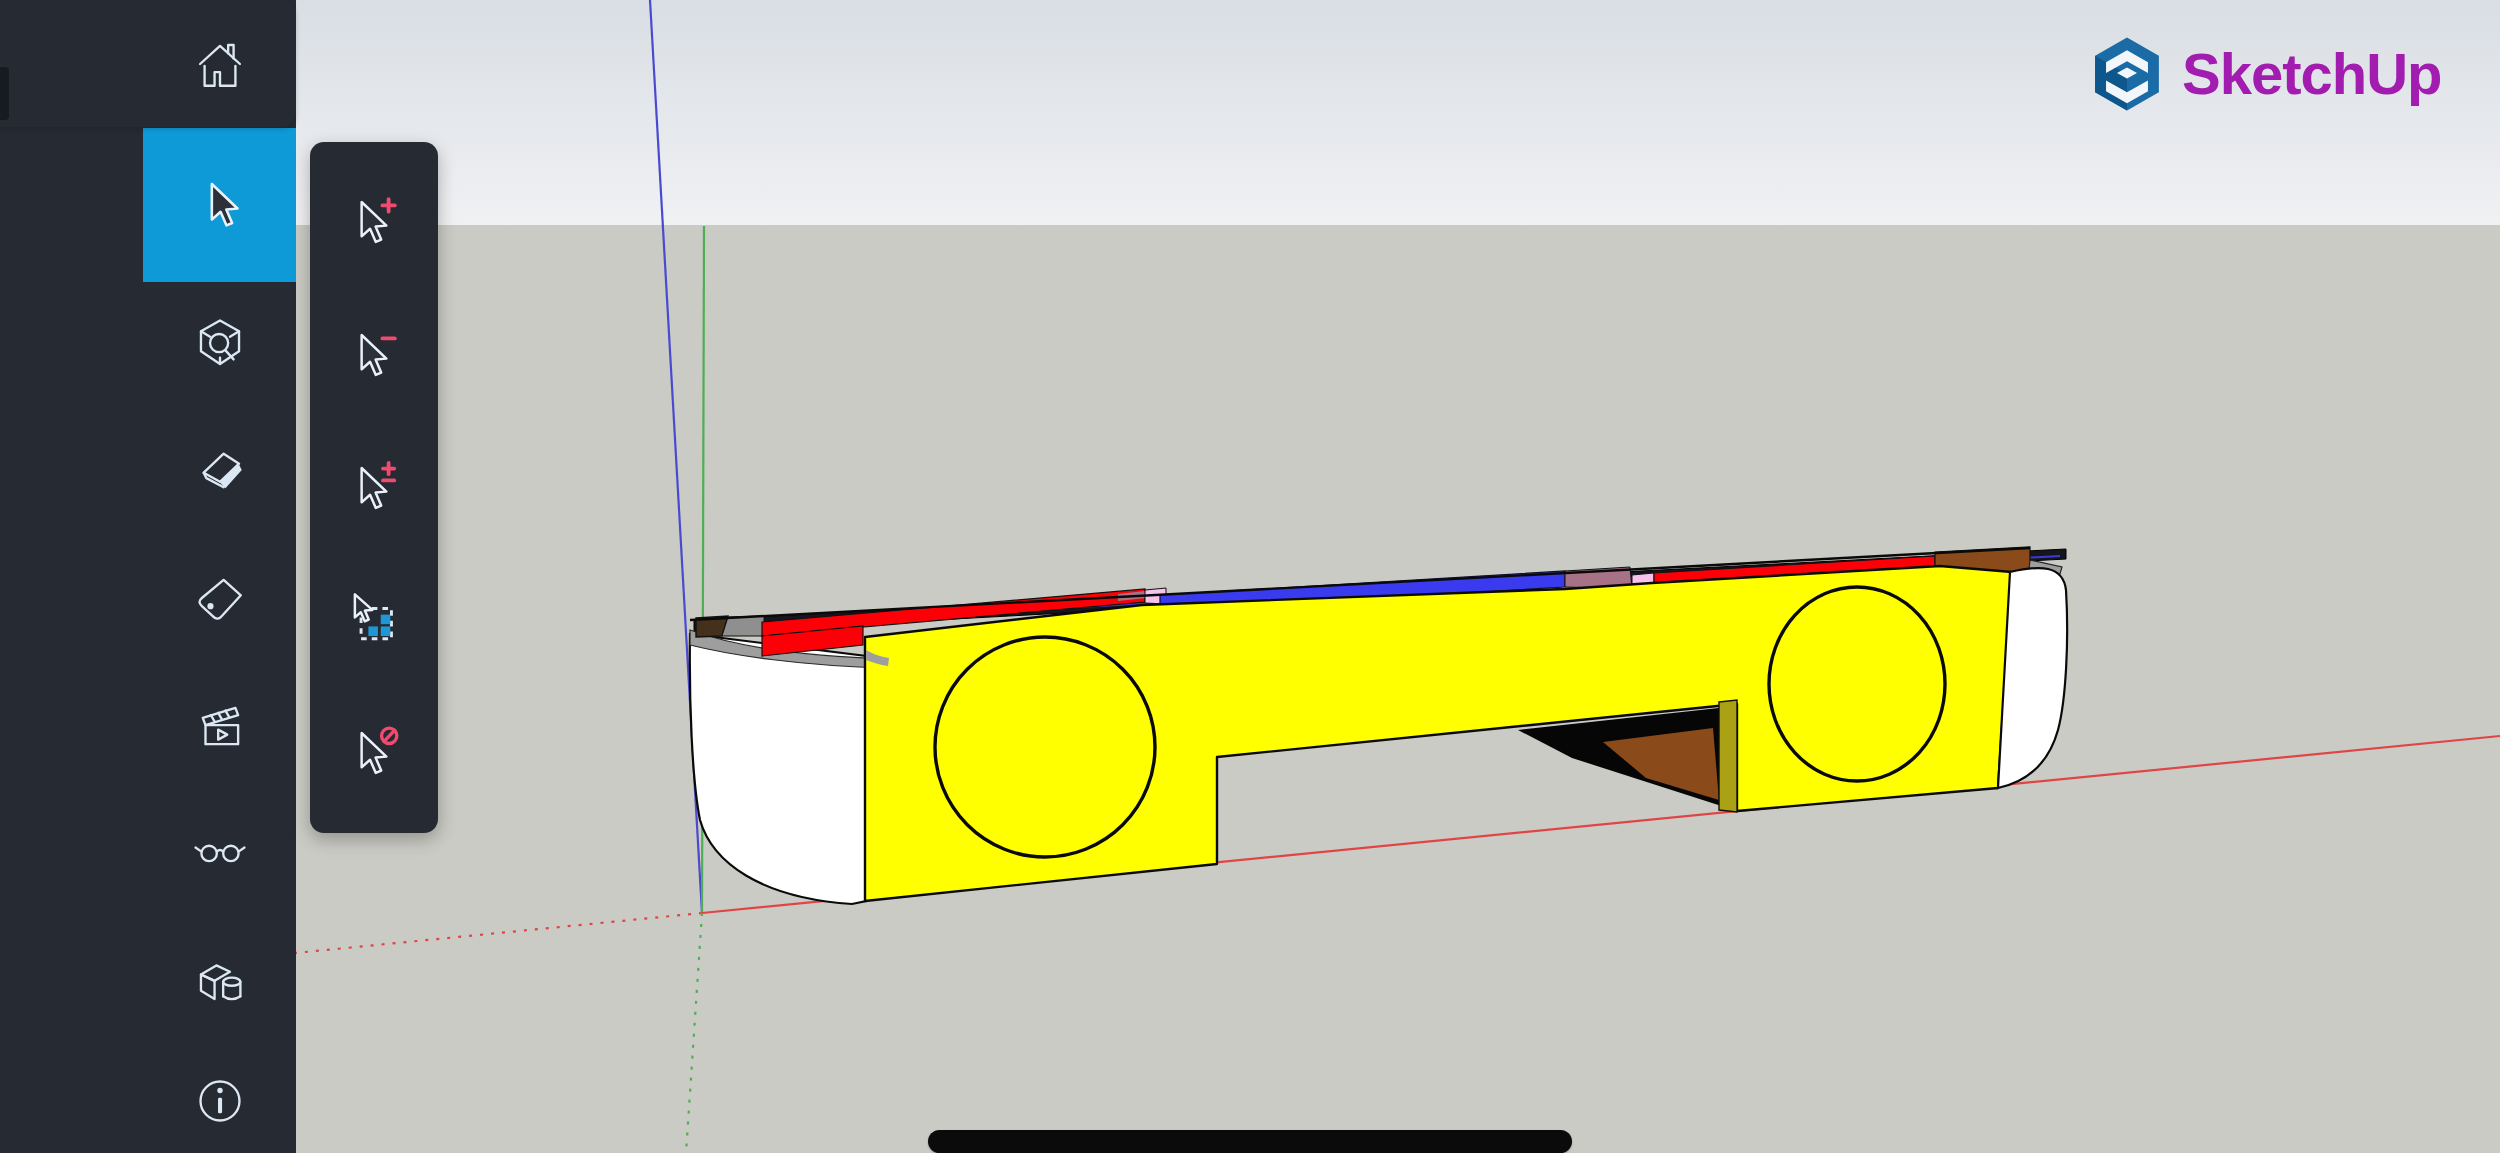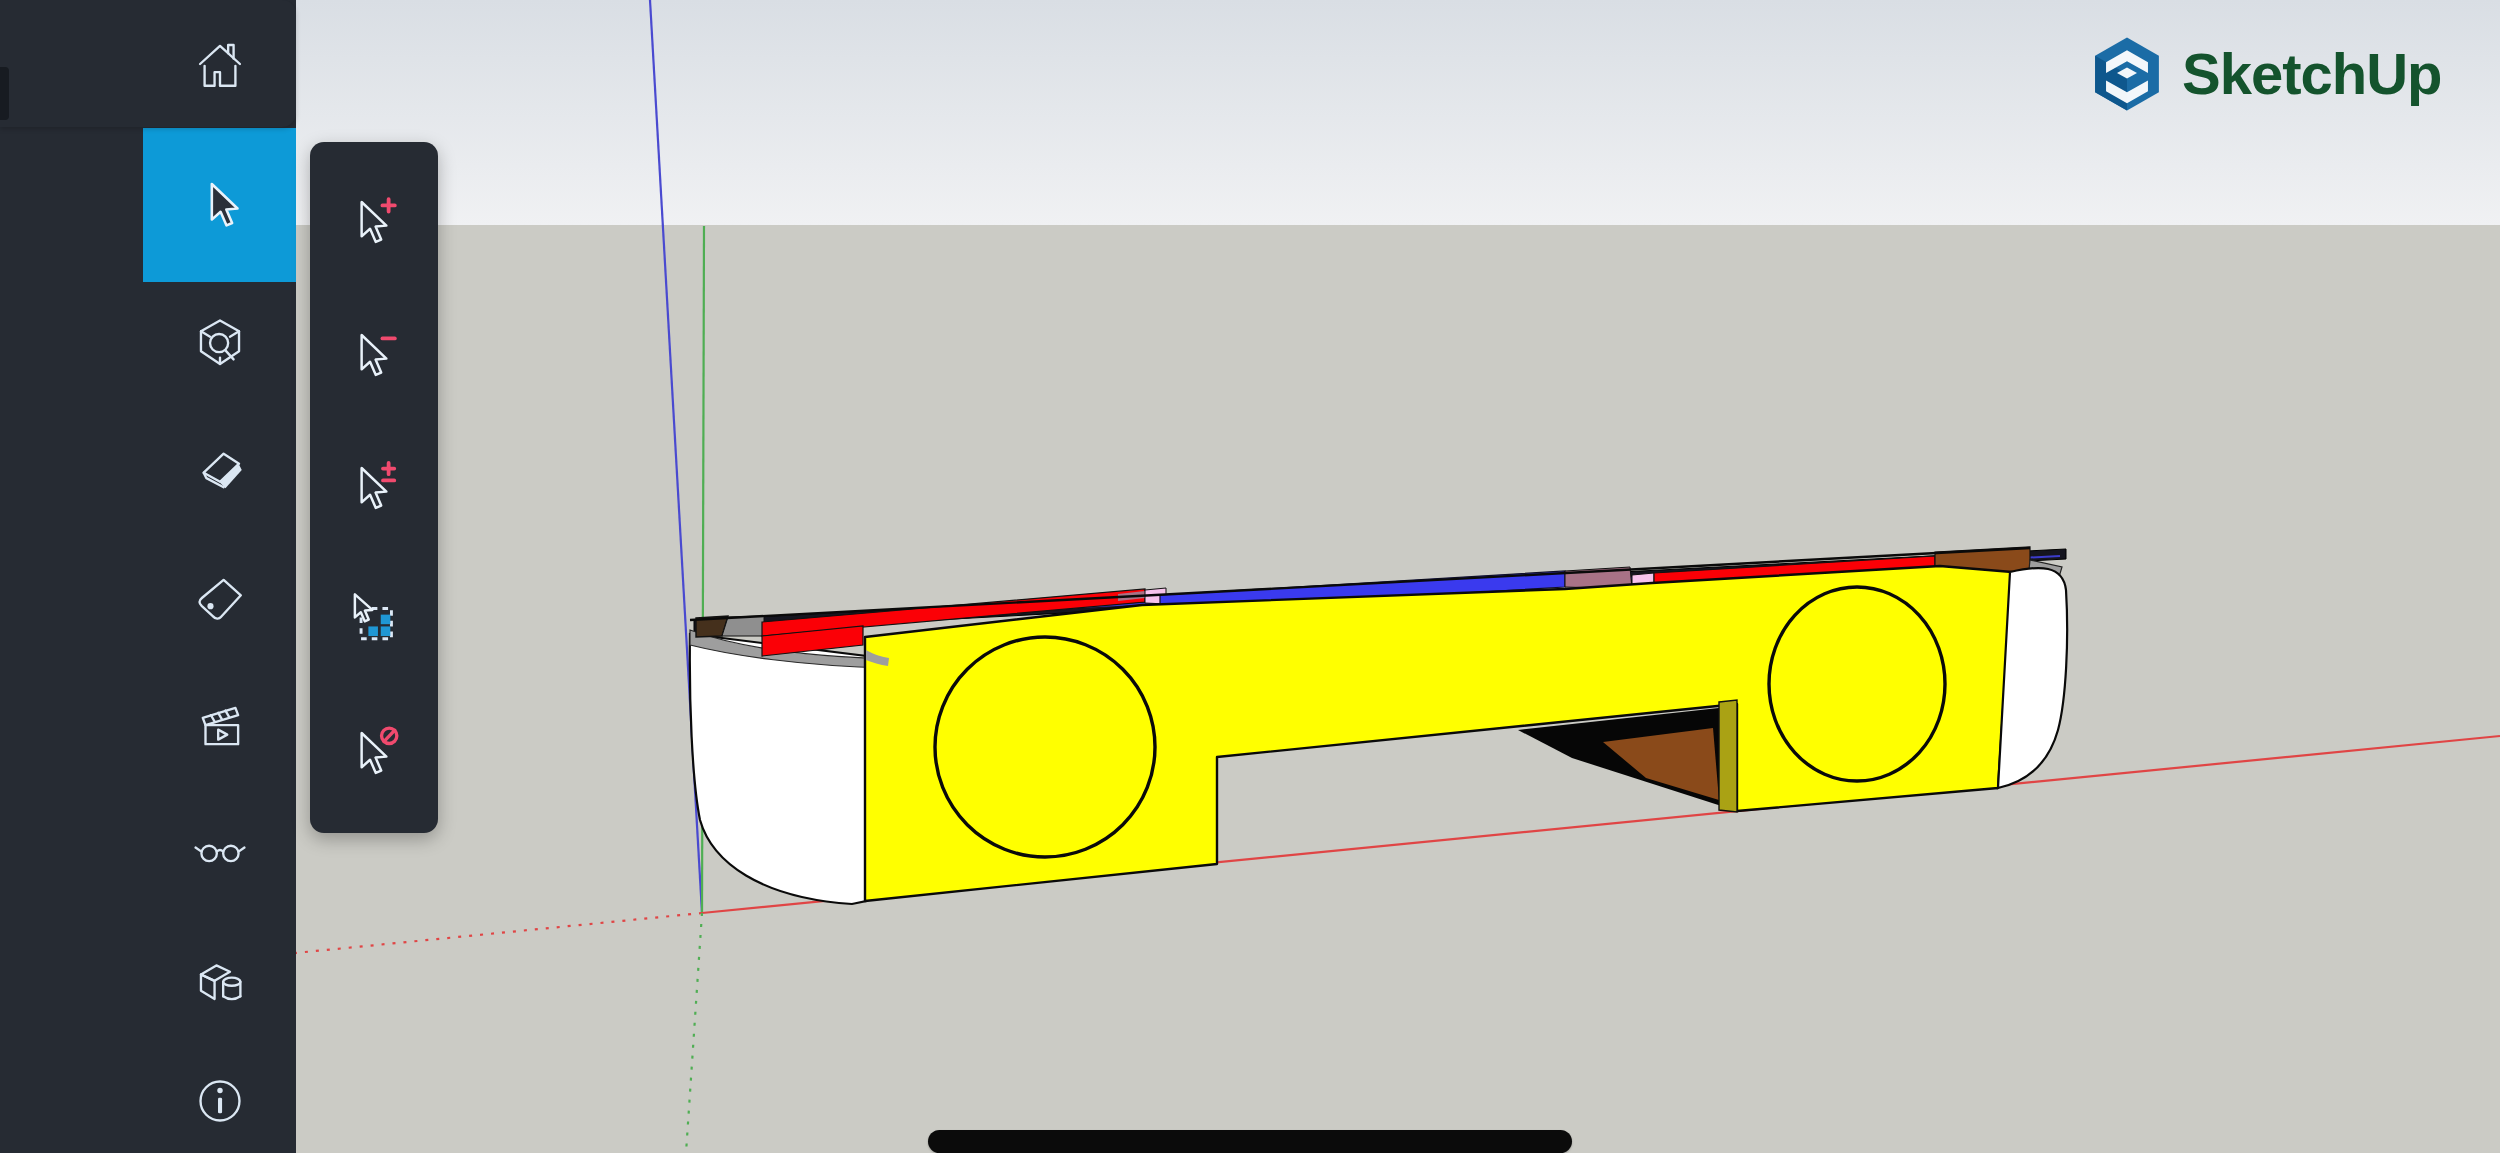--- a/index.html
+++ b/index.html
@@ -45,21 +45,21 @@
     padding:30px 0 34px 0;box-sizing:border-box;
   }
   .flyout-item{display:flex;align-items:center;justify-content:center;height:96px;}
 
   
   .logo{
     position:absolute;left:2086px;top:30px;z-index:4;
     display:flex;align-items:center;gap:14px;
   }
   .logo-text{
-    font-size:58px;font-weight:700;color:#14532d;letter-spacing:-1px;
+    font-size:58px;font-weight:700;color:#a21caf;letter-spacing:-1px;
     line-height:88px;
   }
 
   
   .home-indicator{
     position:absolute;left:928px;top:1130px;width:644px;height:23px;
     background:#0b0b0b;border-radius:12px;z-index:9;
     box-shadow:0 1px 2px rgba(0,0,0,.25);
   }
 </style>

